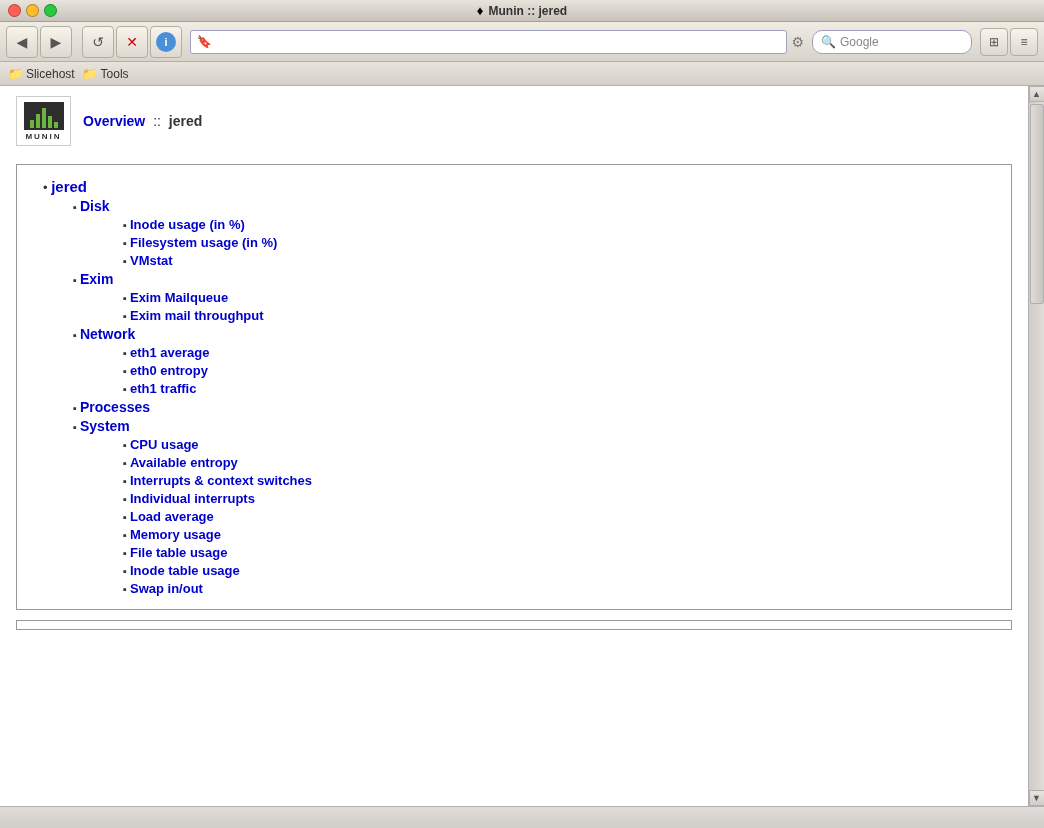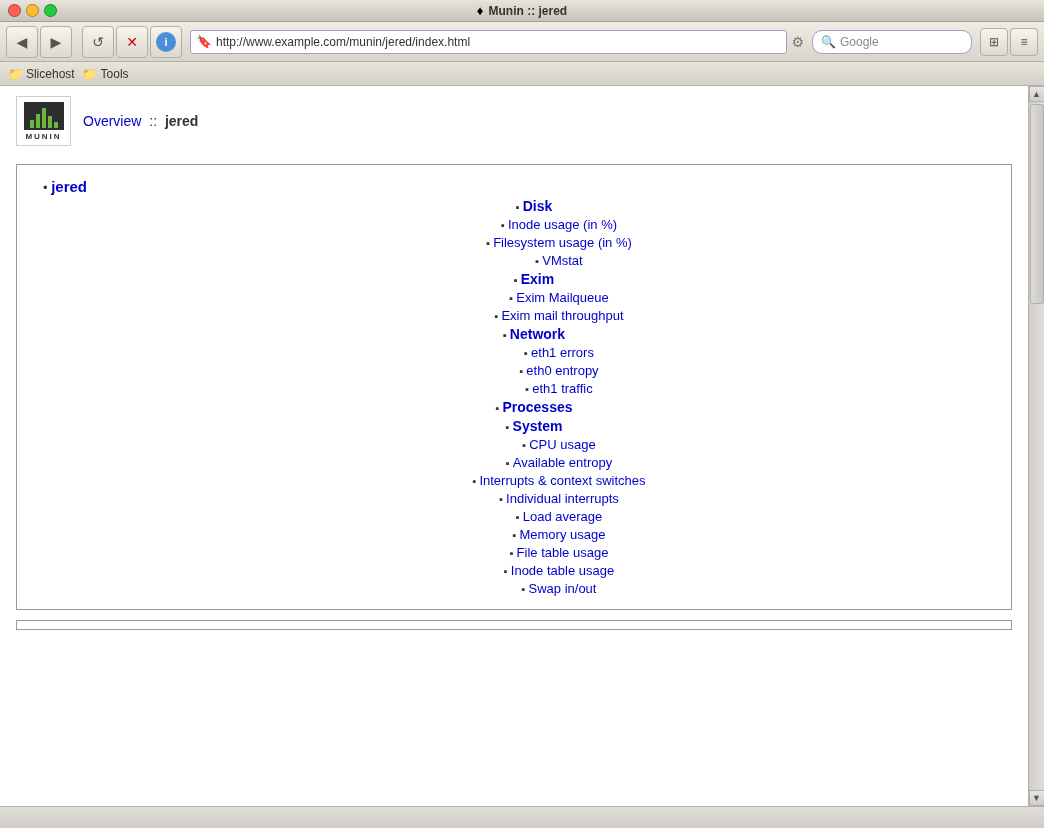--- a/index.html
+++ b/index.html
@@ -202,26 +202,26 @@
       padding: 10px 16px;
       background: white;
       margin-bottom: 10px;
     }
 
     ul { list-style: none; }
     ul li { margin: 3px 0; }
     ul li::before { content: "• "; color: #333; }
 
     .level1 { padding-left: 10px; }
-    .level2 { padding-left: 30px; list-style: none; text-align: center; }
+    .level2 { padding-left: 30px; list-style: none; }
     .level2 li::before { content: "▪ "; color: #333; font-size: 11px; }
     .level3 { padding-left: 50px; list-style: none; }
     .level3 li::before { content: "▪ "; color: #333; font-size: 11px; }
 
-    a { color: #00c; text-decoration: none; }
+    a { color: #00c; text-decoration: none; font-weight: bold; }
 
     .section-link { font-size: 14px; font-weight: bold; }
     .item-link { font-size: 13px; }
 
     .top-level-link { font-size: 15px; font-weight: bold; color: #00c; }
 
     .footer-bar {
       border: 1px solid #999;
       padding: 4px 8px;
       background: white;
@@ -255,21 +255,20 @@
   </div>
   <div class="tool-btn disabled">
     <span style="color:#c00;">✕</span>
   </div>
   <div class="tool-btn">
     <span style="background:#4a90d9;color:white;border-radius:50%;width:20px;height:20px;display:flex;align-items:center;justify-content:center;font-size:11px;font-weight:bold;">i</span>
   </div>
   <div class="address-bar-container">
     <div class="address-bar">
       <span class="address-icon">🔖</span>
-      <span class="address-text">http://www.example.com/munin/jered/index.html</span>
     </div>
     <span class="gear-icon">⚙</span>
   </div>
   <div class="search-bar">
     <span>🔍</span>
     <span class="search-text">Google</span>
   </div>
   <div style="display:flex;gap:2px;margin-left:6px;">
     <div class="tool-btn" style="width:28px;height:28px;">
       <span style="font-size:12px;">⊞</span>
@@ -334,21 +333,21 @@
               <ul class="level3">
                 <li><a class="item-link" href="#">Exim Mailqueue</a></li>
                 <li><a class="item-link" href="#">Exim mail throughput</a></li>
               </ul>
             </li>
 
 
             <li>
               <a class="section-link" href="#">Network</a>
               <ul class="level3">
-                <li><a class="item-link" href="#">eth1 errors</a></li>
+                <li><a class="item-link" href="#">eth1 average</a></li>
                 <li><a class="item-link" href="#">eth0 entropy</a></li>
                 <li><a class="item-link" href="#">eth1 traffic</a></li>
               </ul>
             </li>
 
             <li>
               <a class="section-link" href="#">Processes</a>
             </li>
 
             <li>

